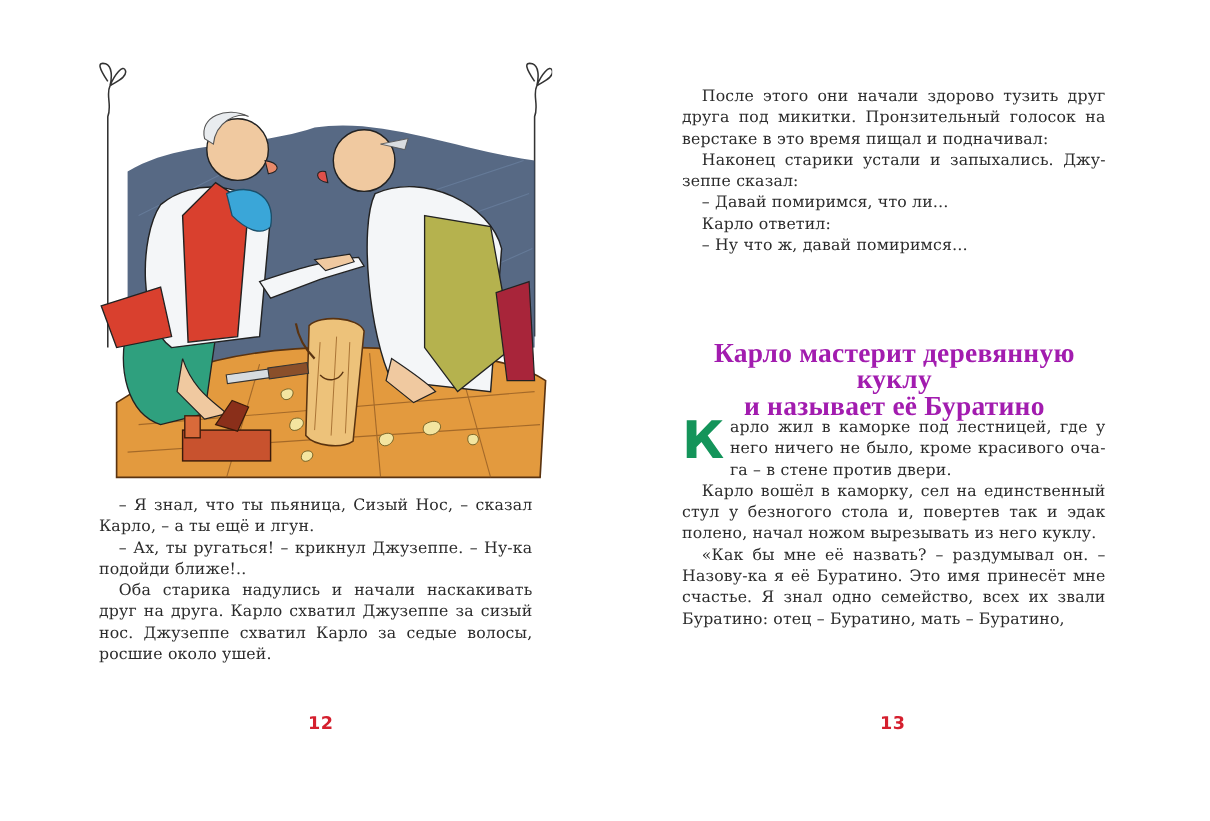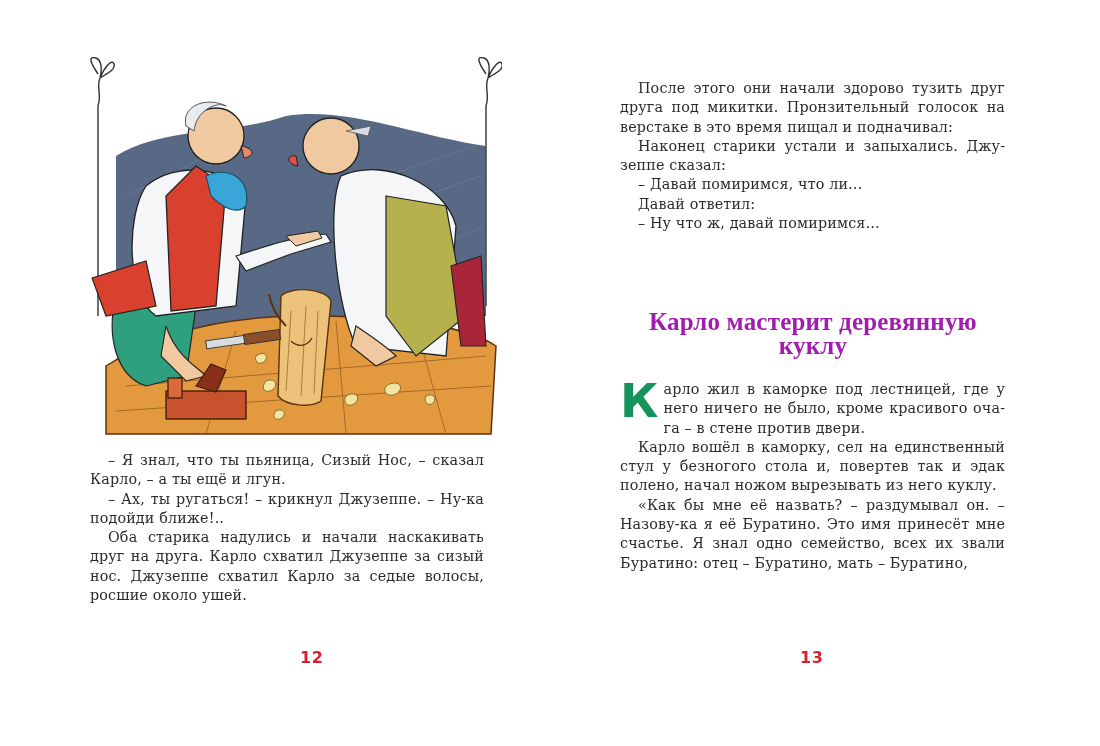--- a/index.html
+++ b/index.html
@@ -60,21 +60,21 @@
     }
 
     .page-number {
       position: absolute; top: 648px;
       font-family: "DejaVu Sans", "Liberation Sans", sans-serif;
       font-weight: bold;
       color: #d51f2e;
       font-size: 16px;
       letter-spacing: 0.5px;
     }
-    .page-number-left { left: 280px; margin-left: 20px; }
+    .page-number-left { left: 280px; }
     .page-number-right { left: 250px; }
   </style>
 </head>
 <body>
 
 <div class="spread">
 
   <div class="page page-left">
     <div class="illustration">
       <svg viewBox="0 0 416 384" xmlns="http://www.w3.org/2000/svg">
@@ -159,26 +159,27 @@
     </div>
 
     <div class="page-number page-number-left">12</div>
   </div>
 
   <div class="page page-right">
     <div class="text-block text-right-top">
       <p>После этого они начали здорово тузить друг друга под микитки. Пронзительный голосок на верстаке в это время пищал и подначивал:</p>
       <p>Наконец старики устали и запыхались. Джу­зеппе сказал:</p>
       <p>– Давай помиримся, что ли…</p>
-      <p>Давай ответил:</p>
+      <p>Карло ответил:</p>
       <p>– Ну что ж, давай помиримся…</p>
     </div>
 
     <div class="chapter-title">
       <span>Карло мастерит деревянную куклу</span>
+      <span>и  называет её Буратино</span>
     </div>
 
     <div class="text-block text-right-body">
       <p class="noindent"><span class="drop-cap">К</span><span>арло жил в каморке под лестницей, где у него ничего не было, кроме красивого оча­га – в стене против двери.</span></p>
       <p>Карло вошёл в каморку, сел на единственный стул у безногого стола и, повертев так и эдак полено, начал ножом вырезывать из него куклу.</p>
       <p>«Как бы мне её назвать? – раздумывал он. – Назову-ка я её Буратино. Это имя принесёт мне счастье. Я знал одно семейство, всех их звали Буратино: отец – Буратино, мать – Буратино,</p>
     </div>
 
     <div class="page-number page-number-right">13</div>
   </div>

